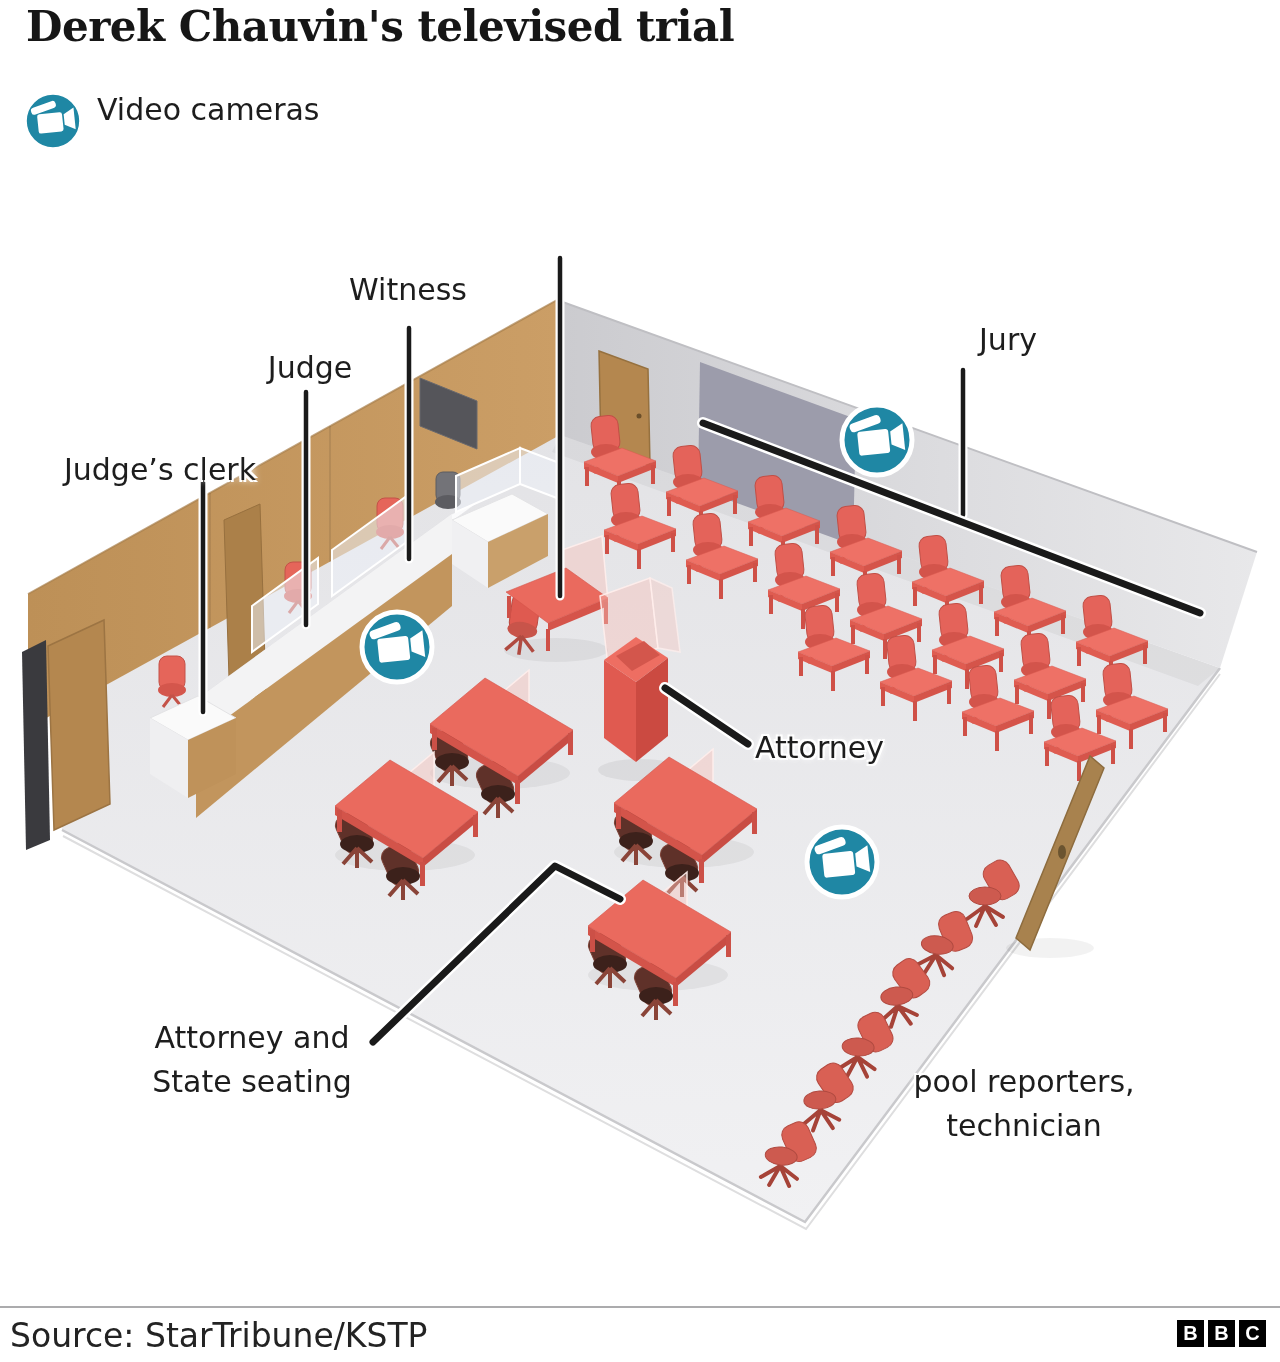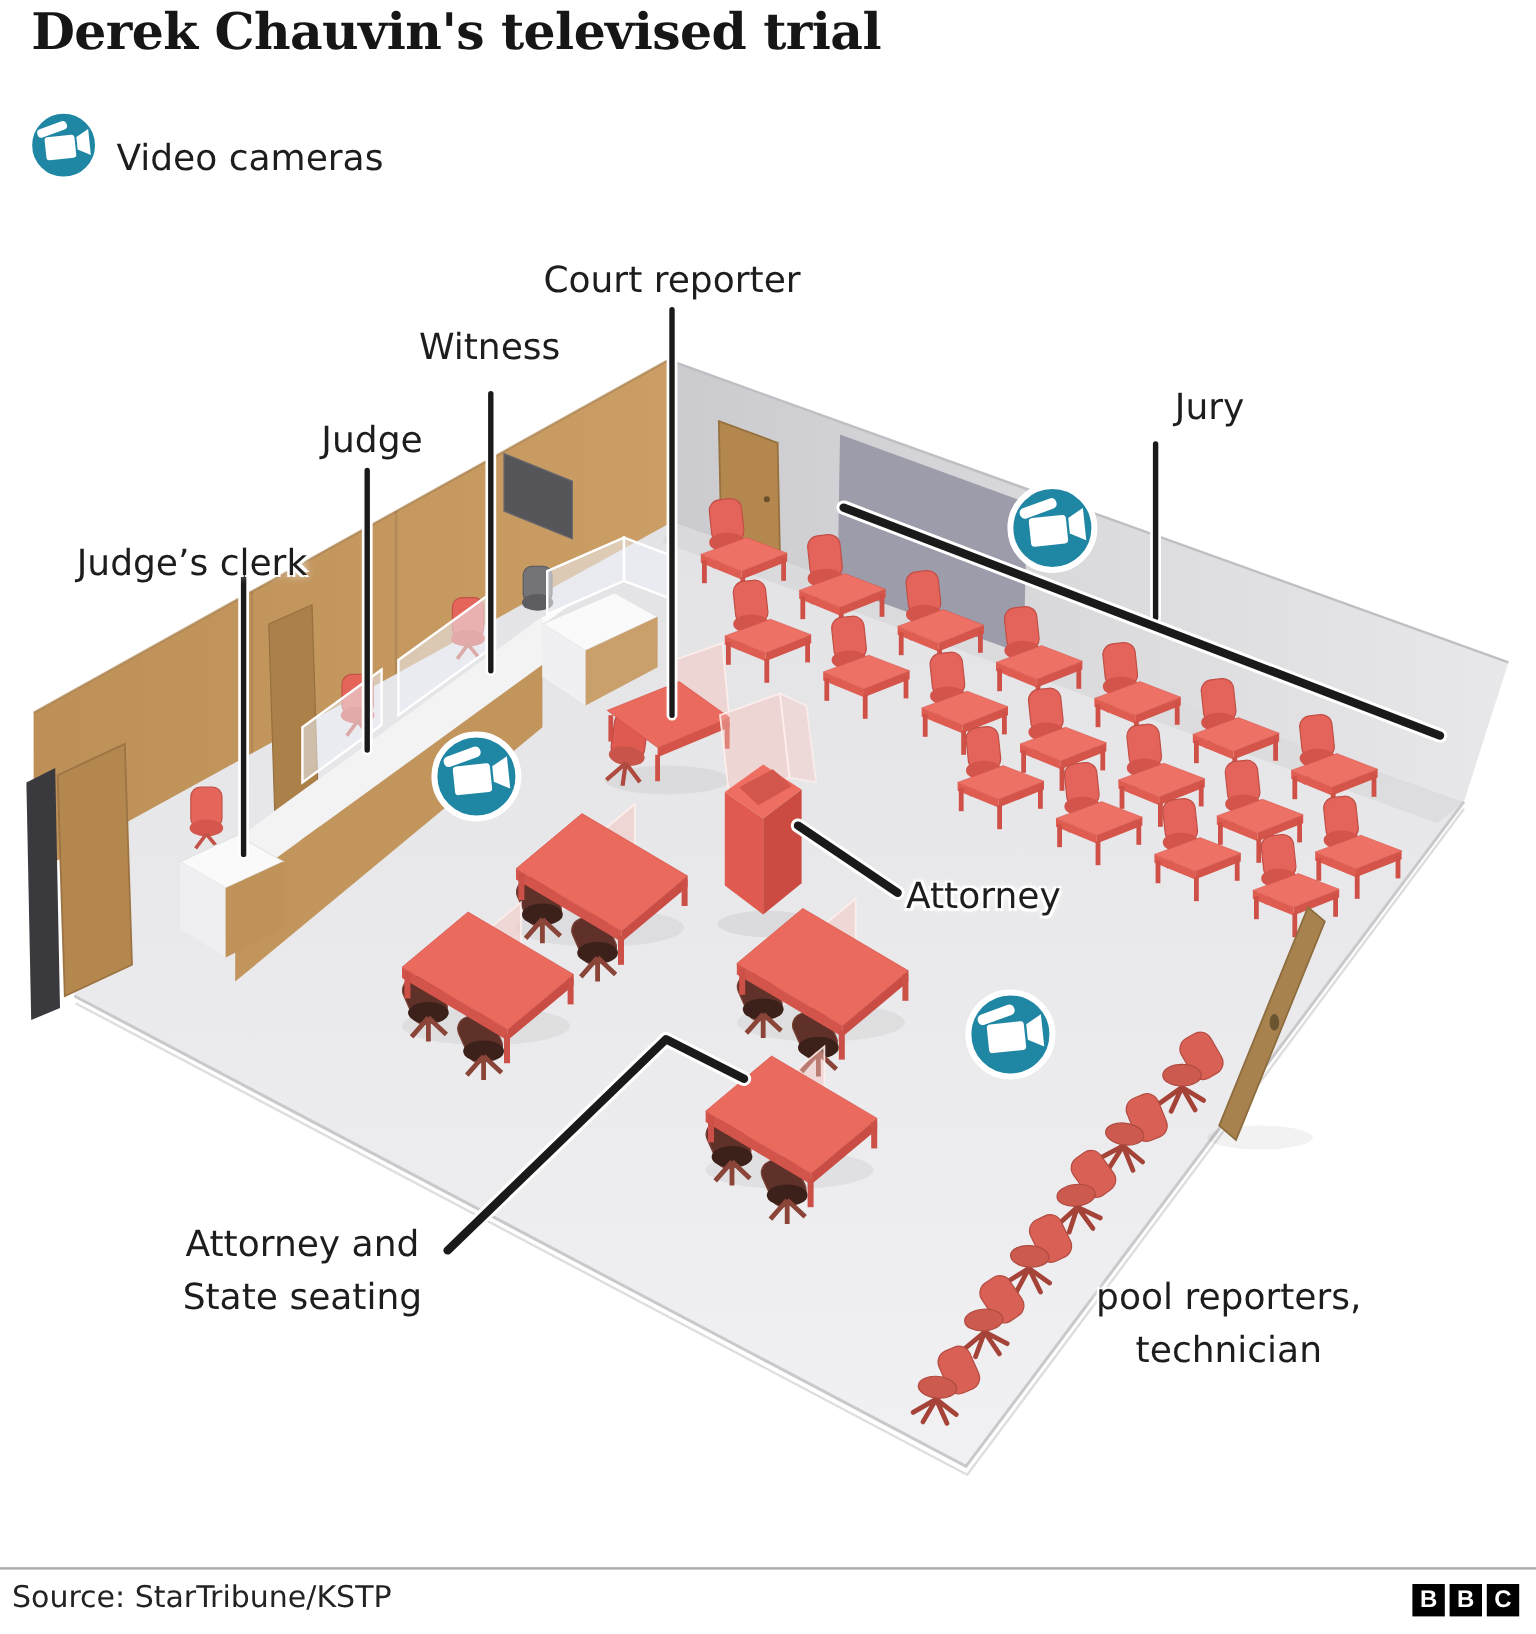--- a/index.html
+++ b/index.html
@@ -5,27 +5,27 @@
   :root{
     --accent:#1f87a4; --red:#e9685c; --tan:#c2955d;
     --wallgray:#d8d8db; --floor:#e9e9eb; --ink:#1d1d1d;
   }
   html,body{margin:0;padding:0;background:#fff;}
   .stage{position:relative;width:1280px;height:1362px;background:#fff;overflow:hidden;
          font-family:"DejaVu Sans","Liberation Sans",sans-serif;border-radius:25px;}
   .scene{position:absolute;left:0;top:0;width:1280px;height:1362px;}
   .title{position:absolute;left:26px;top:2px;font-family:"DejaVu Serif","Liberation Serif",serif;
          font-weight:700;font-size:42px;color:#161616;letter-spacing:-0.5px;}
-  .legend{position:absolute;left:24px;top:92px;display:flex;align-items:flex-end;gap:15px;}
+  .legend{position:absolute;left:24px;top:92px;display:flex;align-items:flex-start;gap:15px;}
   .legend-label{font-size:30px;color:#1d1d1d;}
   .lbl{position:absolute;font-size:30px;color:var(--ink);white-space:nowrap;line-height:1.45;
        text-shadow:-2px -2px 0 #fff,2px -2px 0 #fff,-2px 2px 0 #fff,2px 2px 0 #fff,0 0 7px #fff,0 0 10px #fff;}
   .ctr{transform:translateX(-50%);text-align:center;}
   .rule{position:absolute;left:0;right:0;top:1306px;border-top:2px solid #ababad;}
-  .source{position:absolute;left:10px;top:1316px;font-size:25px;color:#232323;}
+  .source{position:absolute;left:10px;top:1316px;font-size:33px;color:#232323;}
   .bbc{position:absolute;right:14px;top:1320px;display:flex;gap:4px;}
   .bbc .blk{width:27px;height:27px;background:#000;color:#fff;text-align:center;
             font-family:"Liberation Sans",sans-serif;font-weight:700;font-size:20px;line-height:27px;}
   
   .f-floor{fill:url(#floorG);} .f-tan{fill:var(--tan);} 
   .glass{fill:rgba(236,241,247,0.55);stroke:#ffffff;stroke-width:2;}
   .pglass{fill:rgba(247,192,187,0.45);stroke:rgba(255,238,236,0.9);stroke-width:1.5;}
   .lead{stroke:#1a1a1a;fill:none;stroke-linecap:round;stroke-linejoin:round;}
   .case{stroke:#ffffff;fill:none;stroke-linecap:round;stroke-linejoin:round;}
 </style>
@@ -260,21 +260,20 @@
   </svg>
 
   <div class="title">Derek Chauvin's televised trial</div>
   <div class="legend">
     <svg width="58" height="58" viewBox="-36 -36 72 72">
         <use href="#cam"></use>
       </svg>
     <span class="legend-label">Video cameras</span>
   </div>
 
-  <div class="lbl ctr" style="left:560px;top:212px">Court reporter</div>
   <div class="lbl ctr" style="left:408px;top:268px">Witness</div>
   <div class="lbl ctr" style="left:310px;top:346px">Judge</div>
   <div class="lbl ctr" style="left:160px;top:448px">Judge’s clerk</div>
   <div class="lbl ctr" style="left:1008px;top:318px">Jury</div>
   <div class="lbl" style="left:755px;top:726px">Attorney</div>
   <div class="lbl ctr" style="left:252px;top:1016px">
     <div>Attorney and</div>
     <div>State seating</div>
   </div>
   <div class="lbl ctr" style="left:1024px;top:1060px">

